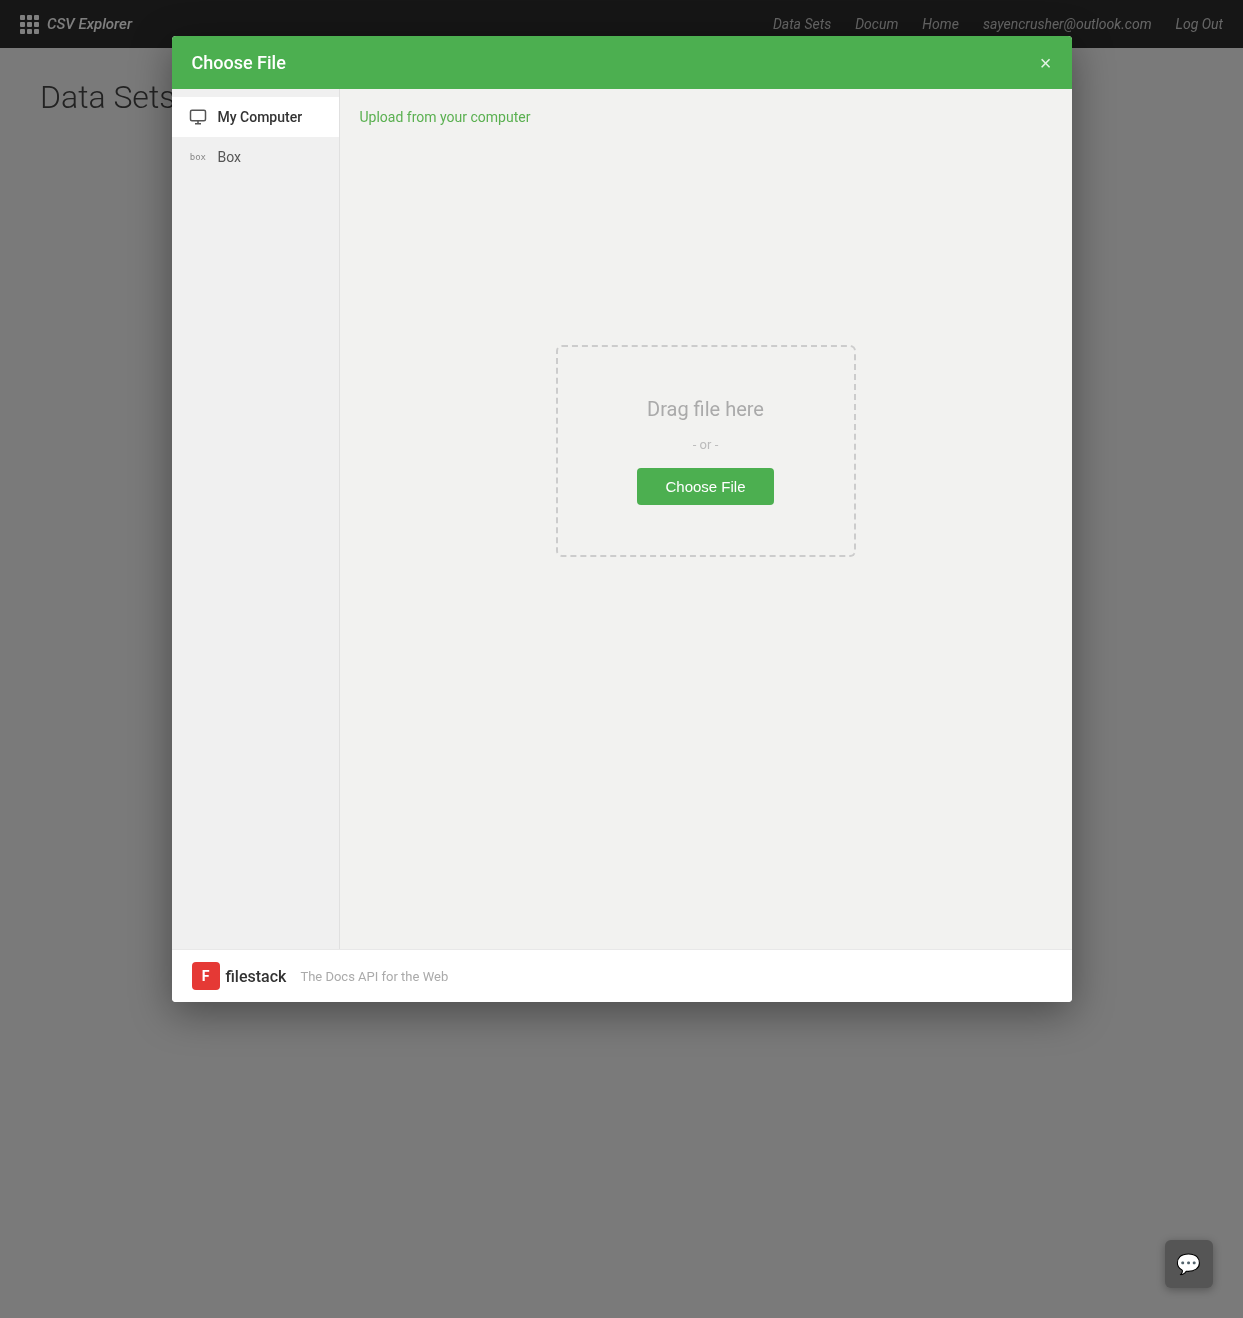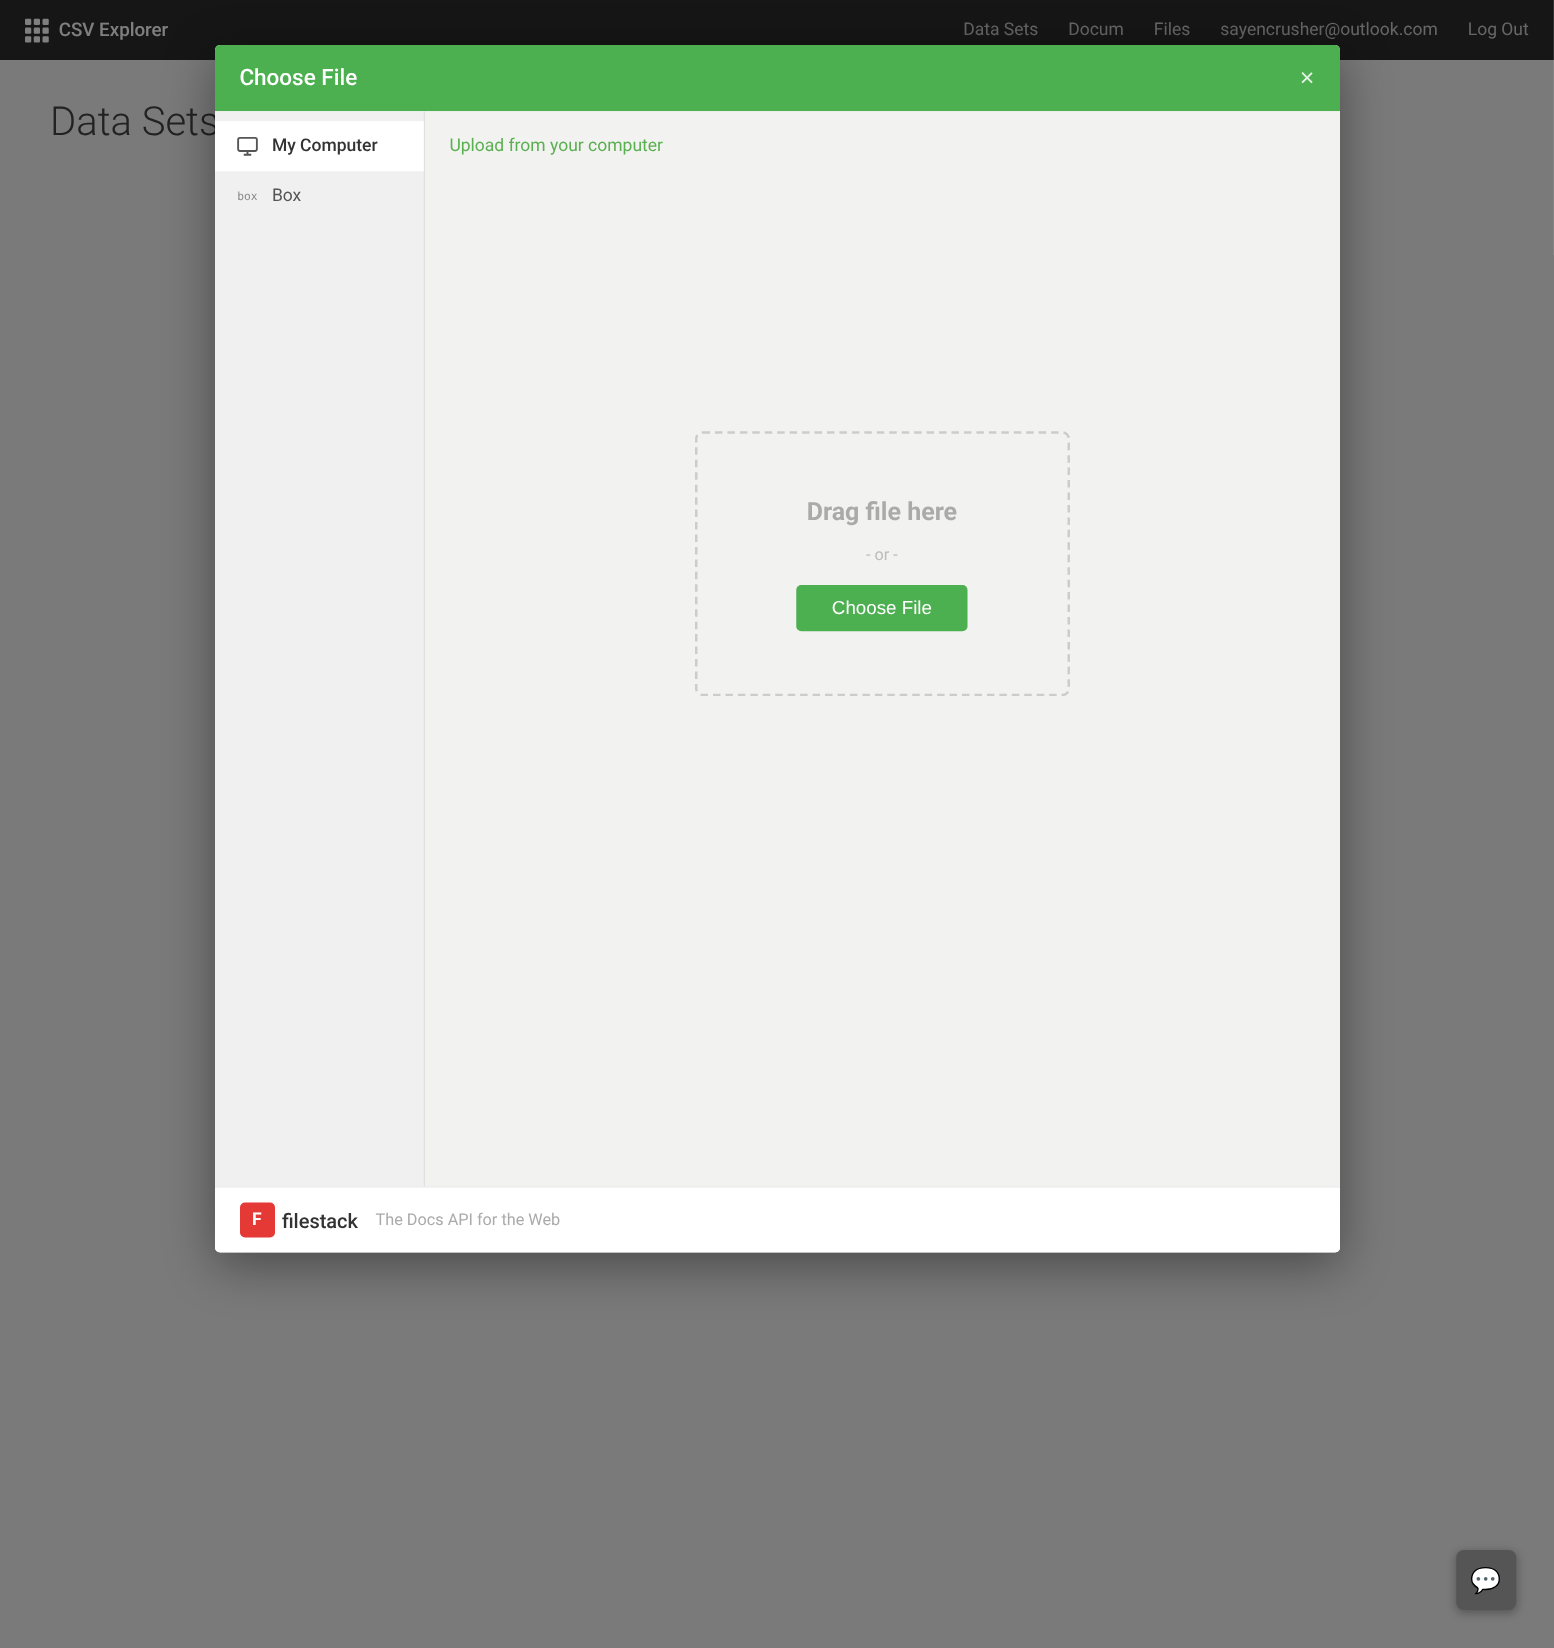--- a/index.html
+++ b/index.html
@@ -11,20 +11,21 @@
     }
 
     
     .topnav {
       background: #2d2d2d;
       display: flex;
       align-items: center;
       padding: 0 20px;
       height: 48px;
       color: #ccc;
+      font-style: italic;
     }
     .topnav-brand {
       display: flex;
       align-items: center;
       gap: 8px;
       color: #fff;
       font-size: 15px;
       font-weight: 500;
       margin-right: auto;
     }
@@ -187,21 +188,21 @@
       flex-direction: column;
       align-items: center;
       gap: 16px;
       margin-top: 200px;
       background: transparent;
     }
 
     .drag-text {
       color: #aaa;
       font-size: 20px;
-      font-weight: 700;
+      font-weight: 400;
     }
 
     .or-text {
       color: #bbb;
       font-size: 13px;
     }
 
     .choose-file-btn {
       background: #4caf50;
       color: #fff;
@@ -291,21 +292,21 @@
         <div class="grid-dot"></div>
       <div class="grid-dot"></div>
         <div class="grid-dot"></div>
         <div class="grid-dot"></div>
     </div>
     <span>CSV Explorer</span>
   </div>
   <div class="topnav-links">
     <span>Data Sets</span>
     <span>Docum</span>
-    <span>Files</span>
+    <span>Home</span>
     <span>sayencrusher@outlook.com</span>
     <span>Log Out</span>
   </div>
 </nav>
 
 <div class="sidebar-bg">
   <div class="sidebar-bg-items">
     <div class="sidebar-bg-item">
       <span>📊</span>
         <span>Data S</span>

